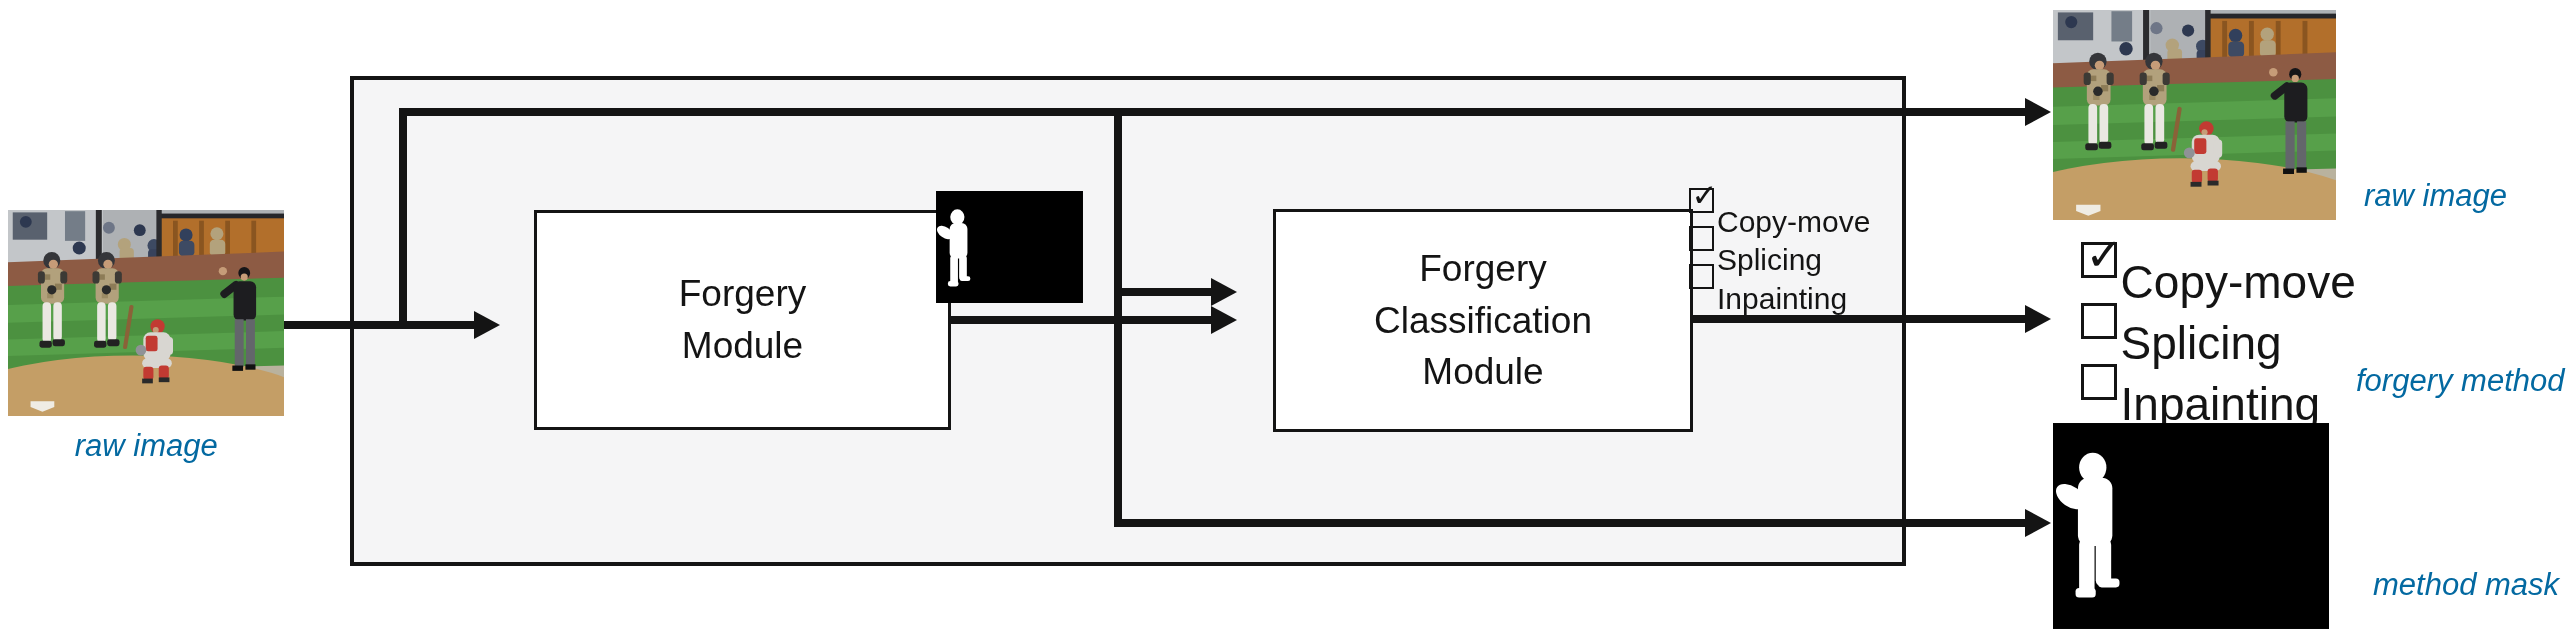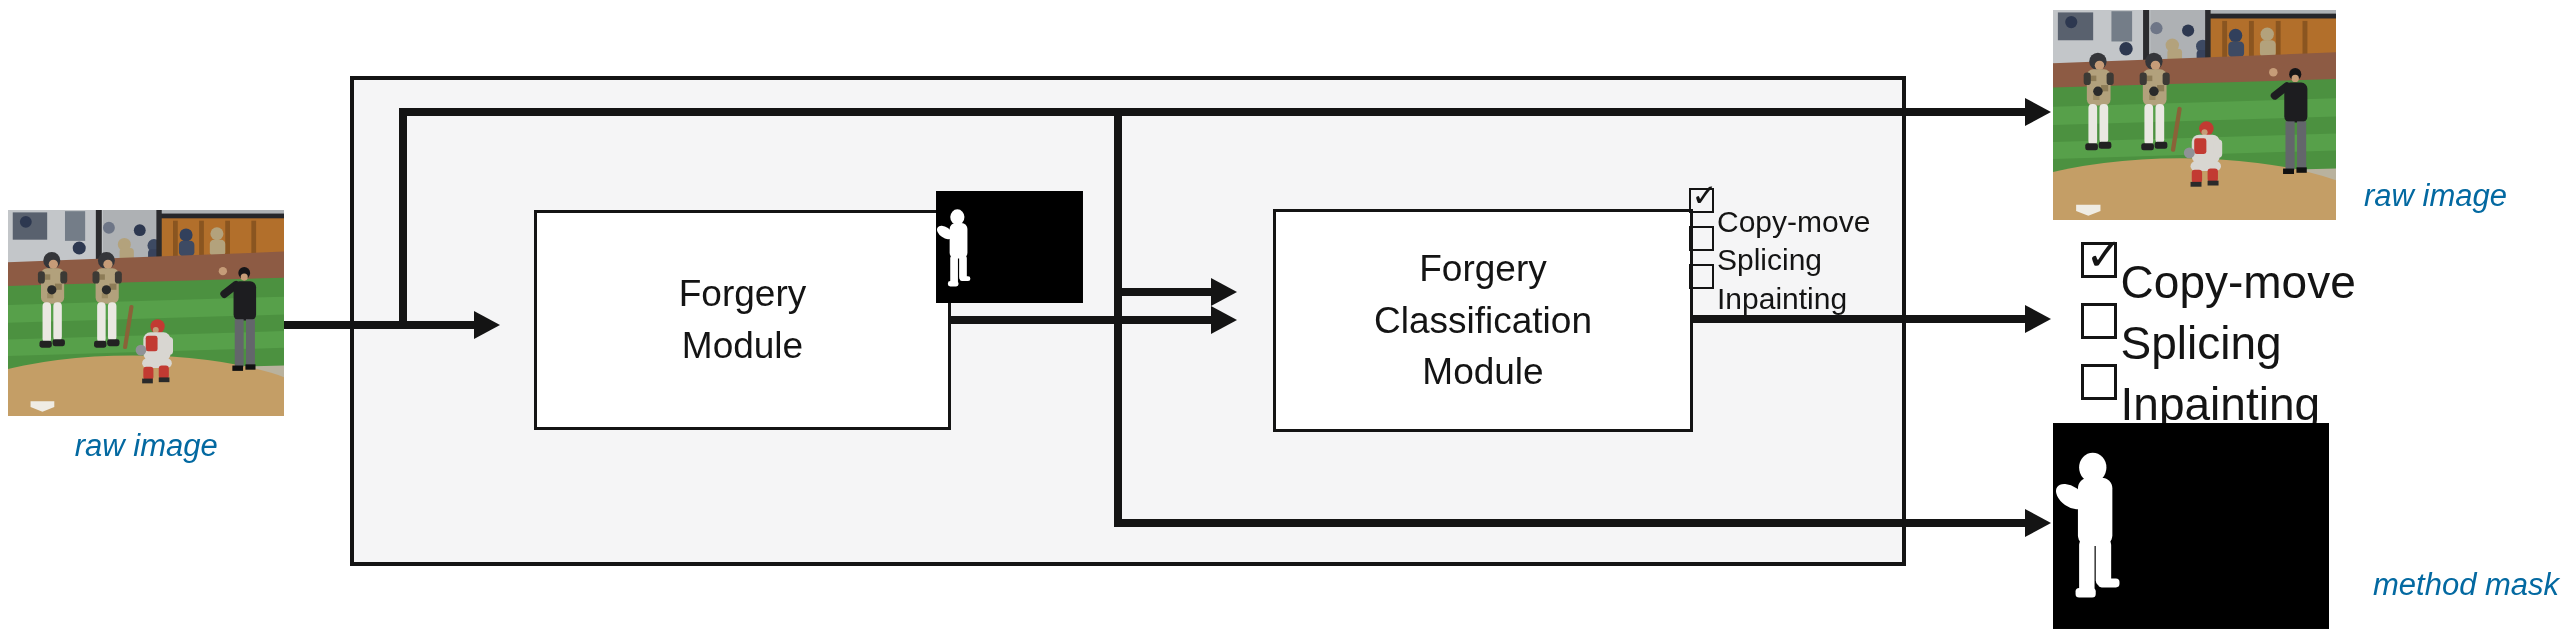--- a/index.html
+++ b/index.html
@@ -239,20 +239,21 @@
         </span>
       <span class="clabel">Splicing</span>
     </div>
     <div class="check-row">
       <span class="cbox">
           <span class="tick"></span>
         </span>
       <span class="clabel">Inpainting</span>
     </div>
   </div>
+  <div class="caption" id="method-caption">forgery method</div>
 
   <div class="mask" id="output-mask">
     <svg viewBox="0 0 465 347" width="276" height="206">
       <rect width="465" height="347" fill="#000000"></rect>
       <g fill="#ffffff">
         <ellipse cx="67" cy="75" rx="23" ry="25"></ellipse>
         <rect x="42" y="92" width="58" height="115" rx="18"></rect>
         <ellipse cx="30" cy="124" rx="28" ry="17" transform="rotate(35 30 124)"></ellipse>
         <rect x="44" y="195" width="26" height="95" rx="10"></rect>
         <rect x="72" y="195" width="26" height="80" rx="10"></rect>

